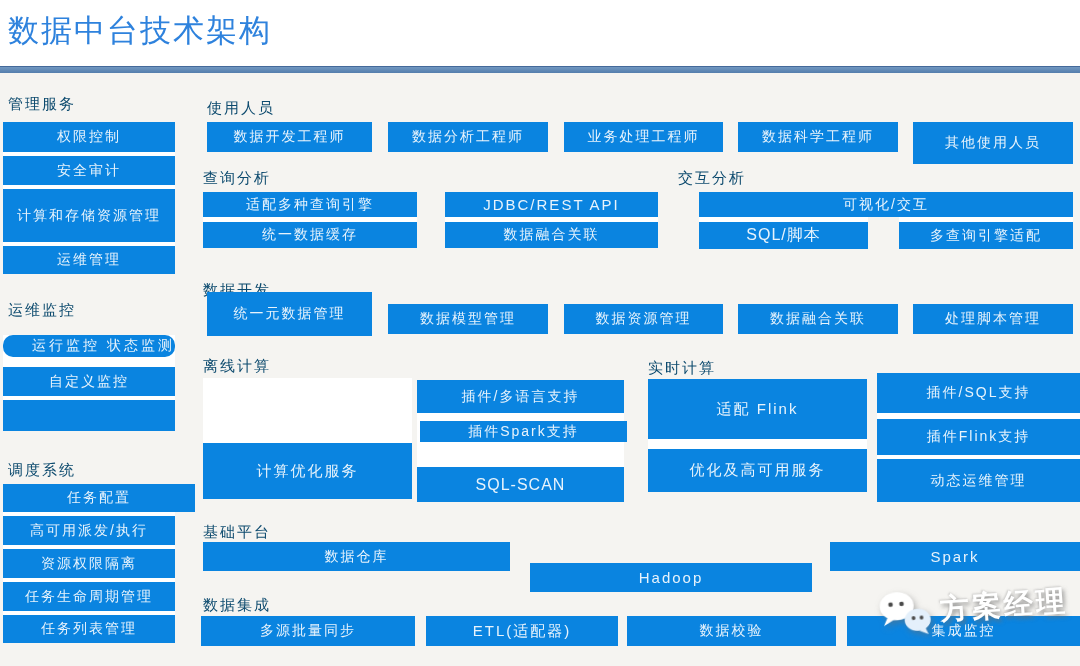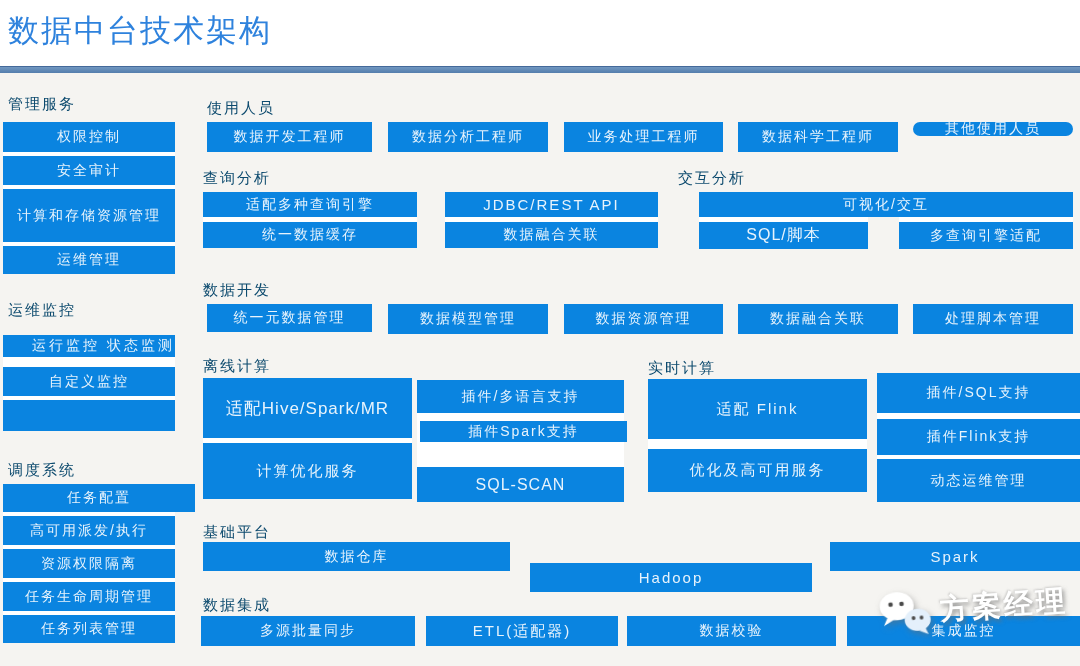--- a/index.html
+++ b/index.html
@@ -55,65 +55,64 @@
 
   <div class="sec-title" style="left:8px;top:95px;">管理服务</div>
   <div class="under" style="left:3px;top:122px;width:172px;height:152px;"></div>
   <div class="box" style="left:3px;top:122px;width:172px;height:30px;">权限控制</div>
   <div class="box" style="left:3px;top:156px;width:172px;height:29px;">安全审计</div>
   <div class="box" style="left:3px;top:189px;width:172px;height:53px;">计算和存储资源管理</div>
   <div class="box" style="left:3px;top:246px;width:172px;height:28px;">运维管理</div>
 
   <div class="sec-title" style="left:8px;top:301px;">运维监控</div>
   <div class="under" style="left:3px;top:335px;width:172px;height:96px;"></div>
-  <div class="box clipright" style="left:3px;top:335px;width:172px;height:22px;">运行监控 状态监测</div>
+  <div class="box clipright" style="left:3px;top:335px;width:172px;height:22px;border-radius:10px;">运行监控 状态监测</div>
   <div class="box" style="left:3px;top:367px;width:172px;height:29px;">自定义监控</div>
   <div class="box" style="left:3px;top:400px;width:172px;height:31px;"></div>
 
   <div class="sec-title" style="left:8px;top:461px;">调度系统</div>
   <div class="under" style="left:3px;top:484px;width:172px;height:159px;"></div>
   <div class="box" style="left:3px;top:484px;width:192px;height:28px;">任务配置</div>
   <div class="box" style="left:3px;top:516px;width:172px;height:29px;">高可用派发/执行</div>
   <div class="box" style="left:3px;top:549px;width:172px;height:29px;">资源权限隔离</div>
   <div class="box" style="left:3px;top:582px;width:172px;height:29px;">任务生命周期管理</div>
   <div class="box" style="left:3px;top:615px;width:172px;height:28px;">任务列表管理</div>
 
   <div class="sec-title" style="left:207px;top:99px;">使用人员</div>
   <div class="box" style="left:207px;top:122px;width:165px;height:30px;">数据开发工程师</div>
   <div class="box" style="left:388px;top:122px;width:160px;height:30px;">数据分析工程师</div>
   <div class="box" style="left:564px;top:122px;width:159px;height:30px;">业务处理工程师</div>
   <div class="box" style="left:738px;top:122px;width:160px;height:30px;">数据科学工程师</div>
-  <div class="box" style="left:913px;top:122px;width:160px;height:14px;border-radius:12px;">其他使用人员</div>
+  <div class="box" style="left:913px;top:122px;width:160px;height:42px;">其他使用人员</div>
 
   <div class="sec-title" style="left:203px;top:169px;">查询分析</div>
   <div class="under" style="left:203px;top:192px;width:214px;height:56px;"></div>
   <div class="under" style="left:445px;top:192px;width:213px;height:56px;"></div>
   <div class="box" style="left:203px;top:192px;width:214px;height:25px;">适配多种查询引擎</div>
   <div class="box f15" style="left:445px;top:192px;width:213px;height:25px;">JDBC/REST API</div>
   <div class="box" style="left:203px;top:222px;width:214px;height:26px;">统一数据缓存</div>
   <div class="box" style="left:445px;top:222px;width:213px;height:26px;">数据融合关联</div>
 
   <div class="sec-title" style="left:678px;top:169px;">交互分析</div>
   <div class="under" style="left:699px;top:192px;width:169px;height:57px;"></div>
   <div class="under" style="left:899px;top:192px;width:174px;height:57px;"></div>
   <div class="box" style="left:699px;top:192px;width:374px;height:25px;">可视化/交互</div>
   <div class="box f16" style="left:699px;top:222px;width:169px;height:27px;">SQL/脚本</div>
   <div class="box" style="left:899px;top:222px;width:174px;height:27px;">多查询引擎适配</div>
 
   <div class="sec-title" style="left:203px;top:281px;">数据开发</div>
-  <div class="box" style="left:207px;top:304px;width:165px;height:28px;">统一元数据管理</div>
+  <div class="box" style="left:207px;top:292px;width:165px;height:44px;">统一元数据管理</div>
   <div class="box" style="left:388px;top:304px;width:160px;height:30px;">数据模型管理</div>
   <div class="box" style="left:564px;top:304px;width:159px;height:30px;">数据资源管理</div>
   <div class="box" style="left:738px;top:304px;width:160px;height:30px;">数据融合关联</div>
   <div class="box" style="left:913px;top:304px;width:160px;height:30px;">处理脚本管理</div>
 
   <div class="sec-title" style="left:203px;top:357px;">离线计算</div>
   <div class="under" style="left:203px;top:378px;width:209px;height:121px;"></div>
   <div class="under" style="left:417px;top:380px;width:207px;height:122px;"></div>
-  <div class="box f17" style="left:203px;top:378px;width:209px;height:60px;">适配Hive/Spark/MR</div>
   <div class="box f15" style="left:203px;top:443px;width:209px;height:56px;">计算优化服务</div>
   <div class="box" style="left:417px;top:380px;width:207px;height:33px;">插件/多语言支持</div>
   <div class="box" style="left:420px;top:421px;width:207px;height:21px;">插件Spark支持</div>
   <div class="box f16" style="left:417px;top:467px;width:207px;height:35px;">SQL-SCAN</div>
 
   <div class="sec-title" style="left:648px;top:359px;">实时计算</div>
   <div class="under" style="left:648px;top:379px;width:219px;height:113px;"></div>
   <div class="under" style="left:877px;top:373px;width:203px;height:129px;"></div>
   <div class="box f15" style="left:648px;top:379px;width:219px;height:60px;">适配 Flink</div>
   <div class="box f15" style="left:648px;top:449px;width:219px;height:43px;">优化及高可用服务</div>

